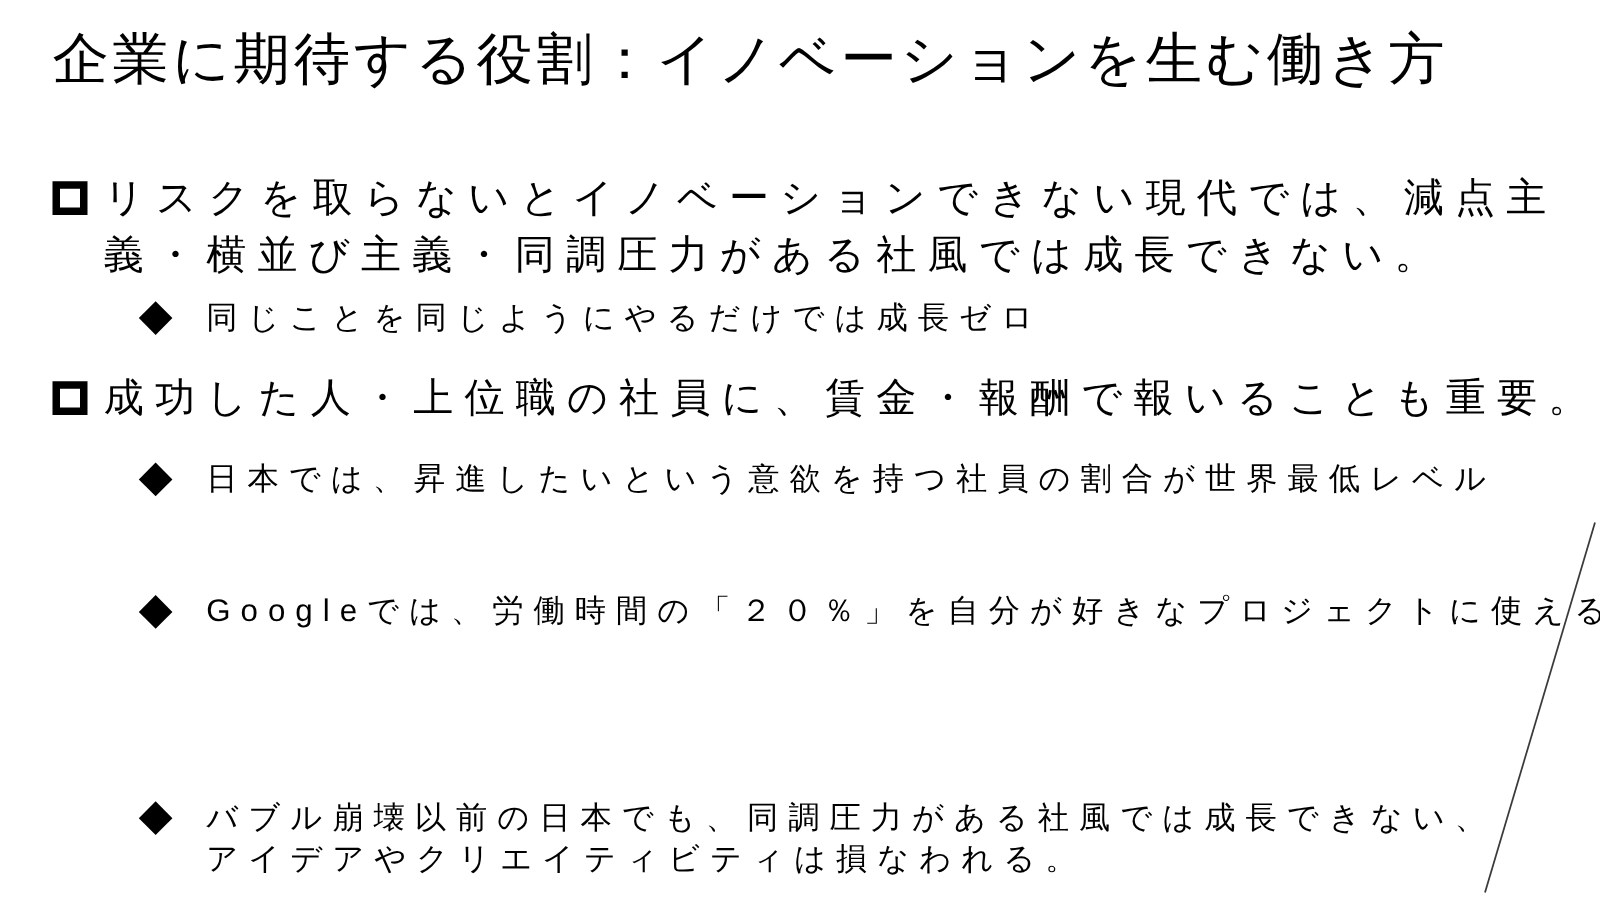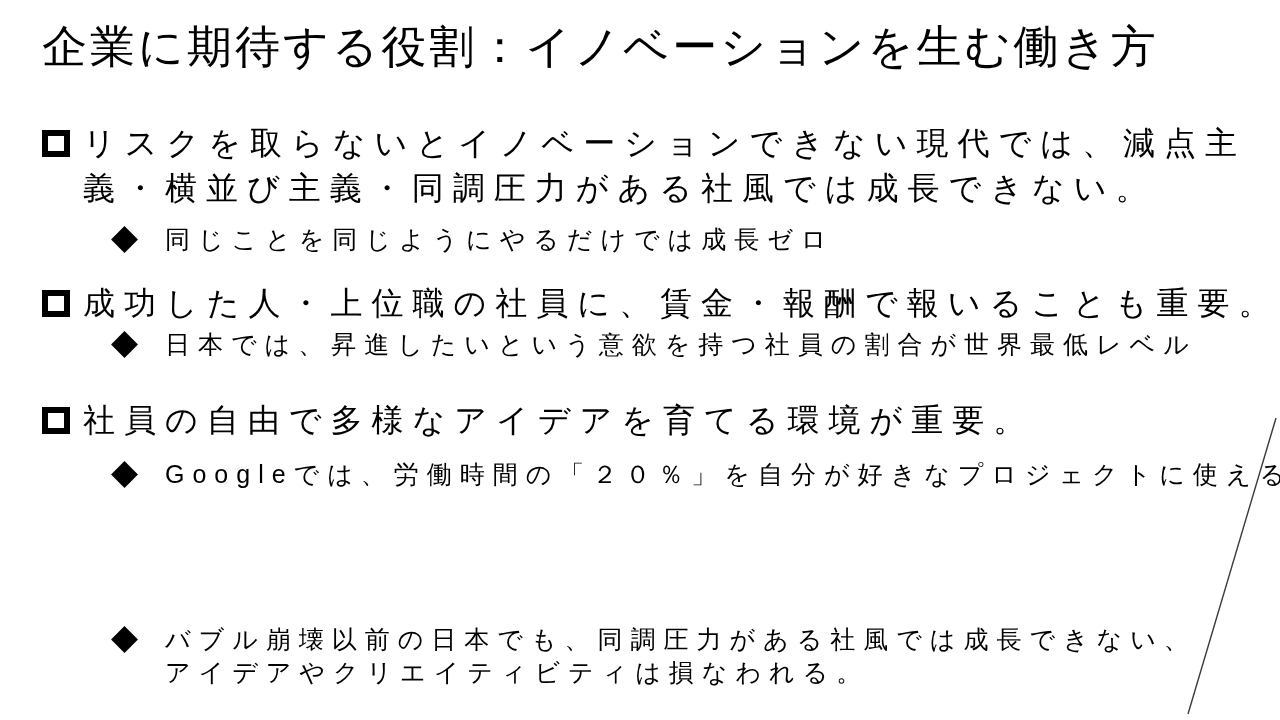--- a/index.html
+++ b/index.html
@@ -29,20 +29,21 @@
     line-height: 1.25;
     font-weight: 500;
     white-space: nowrap;
     margin-top: 11px;
   }
   .b {
     position: absolute;
     left: 42px;
     display: flex;
     align-items: flex-start;
+    margin-top: 15px;
   }
   .b .lines { display: block; }
   .ln { white-space: nowrap; }
 
   
   .l1 .ln {
     font-size: 32px;
     letter-spacing: 9px;
     line-height: 45px;
   }
@@ -116,37 +117,29 @@
 
   <div class="b l1" style="top:281px">
     <span class="marker">
         <span class="sq"></span>
       </span>
     <div class="lines">
       <div class="ln">成功した人・上位職の社員に、賃金・報酬で報いることも重要。</div>
     </div>
   </div>
 
-  <div class="b l2" style="top:328px">
+  <div class="b l2" style="top:352px">
     <span class="marker">
         <span class="dia"></span>
       </span>
     <div class="lines">
       <div class="ln">日本では、昇進したいという意欲を持つ社員の割合が世界最低レベル</div>
     </div>
   </div>
 
-  <div class="b l1" style="top:398px">
-    <span class="marker">
-        <span class="sq"></span>
-      </span>
-    <div class="lines">
-      <div class="ln">社員の自由で多様なアイデアを育てる環境が重要。</div>
-    </div>
-  </div>
 
   <div class="b l2" style="top:458px">
     <span class="marker">
         <span class="dia"></span>
       </span>
     <div class="lines">
       <div class="ln">Googleでは、労働時間の「２０％」を自分が好きなプロジェクトに使える</div>
     </div>
   </div>
 

